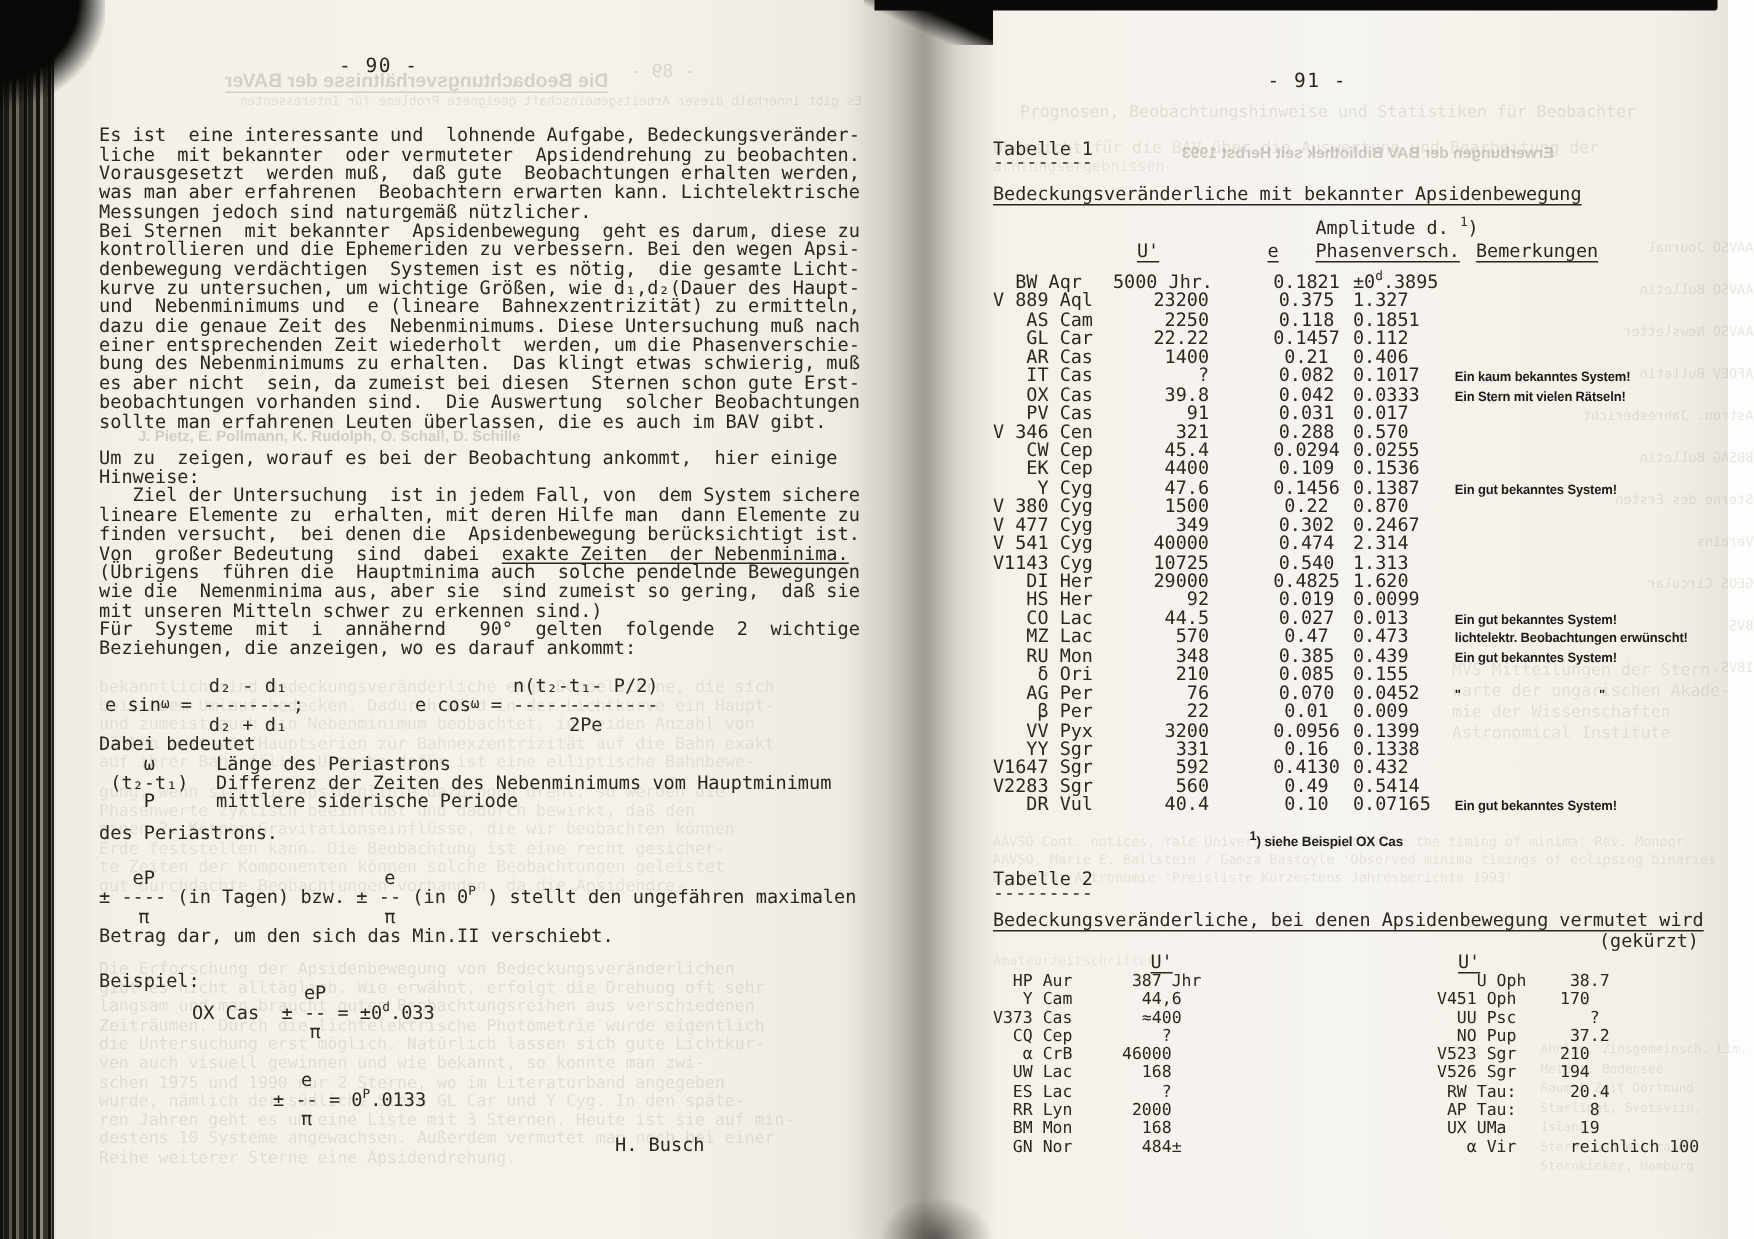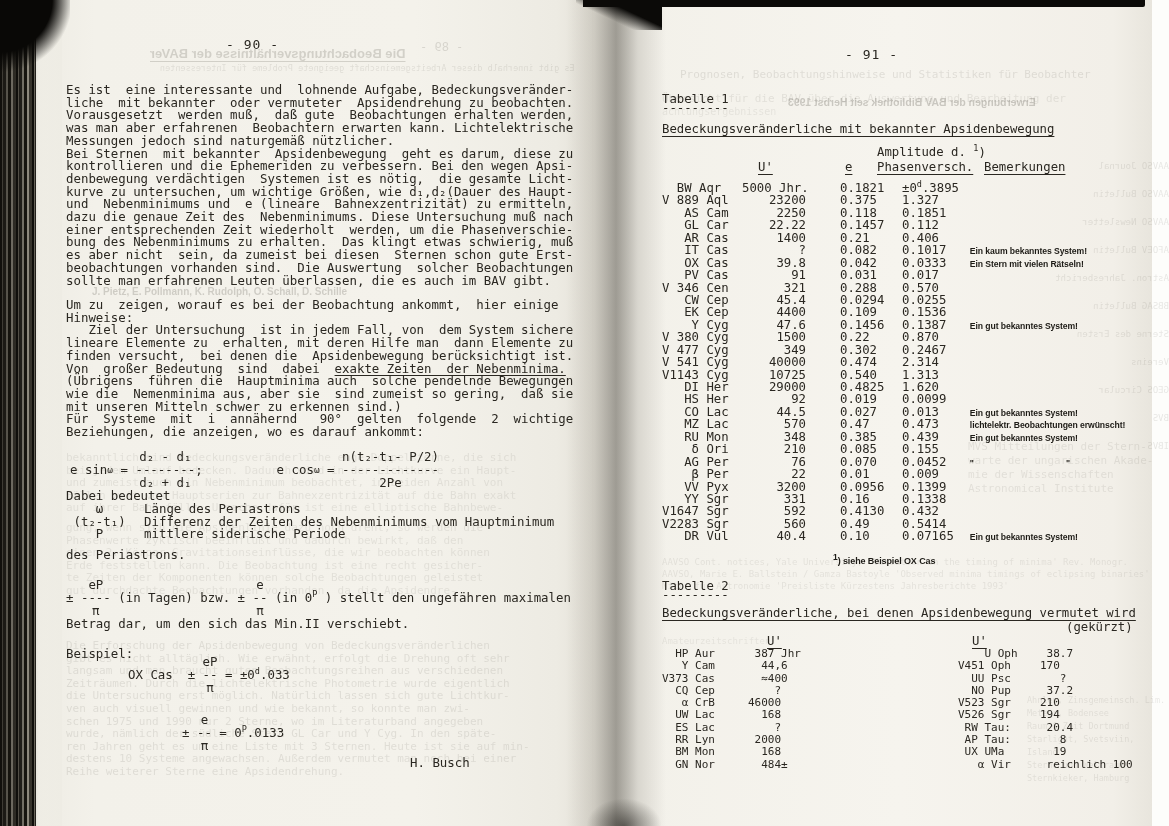--- a/index.html
+++ b/index.html
@@ -40,21 +40,21 @@
   .leg-row{display:flex;font-size:12.4px;line-height:12.6px;}
   .leg-sym{width:78px;white-space:pre;}
   .leg-def{white-space:pre;}
   
   .tbl-label{font-size:12.3px;line-height:12.5px;white-space:pre;}
   .tbl-title{font-size:12.3px;white-space:pre;}
   .ul{text-decoration:underline;text-underline-offset:2.5px;}
   .t1-row{display:flex;align-items:baseline;height:12.45px;line-height:12.45px;font-size:12.3px;}
   .t1-name{width:80px;white-space:pre;}
   .t1-u{width:64px;text-align:right;white-space:pre;}
-  .t1-e{width:62px;padding-left:34px;white-space:pre;}
+  .t1-e{width:62px;padding-left:34px;white-space:pre;text-align:center;}
   .t1-a{width:64px;white-space:pre;}
   .t1-r,.small-bold{font-family:"Liberation Sans",sans-serif;font-weight:700;font-size:9px;letter-spacing:-.1px;
        white-space:pre;color:#1d1b16;}
   .t1-r{display:inline-block;transform:scaleX(.96);transform-origin:left;padding-left:4px;}
   .t2-row{display:flex;align-items:baseline;height:12.3px;line-height:12.3px;font-size:11px;}
   .t2-lname{width:78px;white-space:pre;}
   .t2-lval{width:132px;padding-left:8px;white-space:pre;}
   .t2-rname{width:80px;white-space:pre;margin-left:78px;}
   .t2-rval{padding-left:2px;white-space:pre;}
   .hdr{position:absolute;font-size:12.3px;white-space:pre;}

